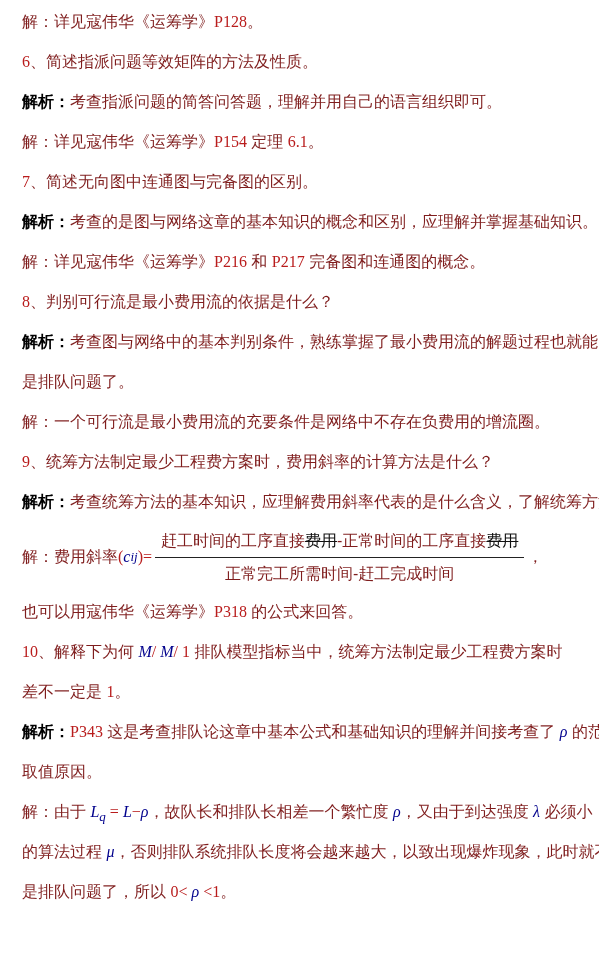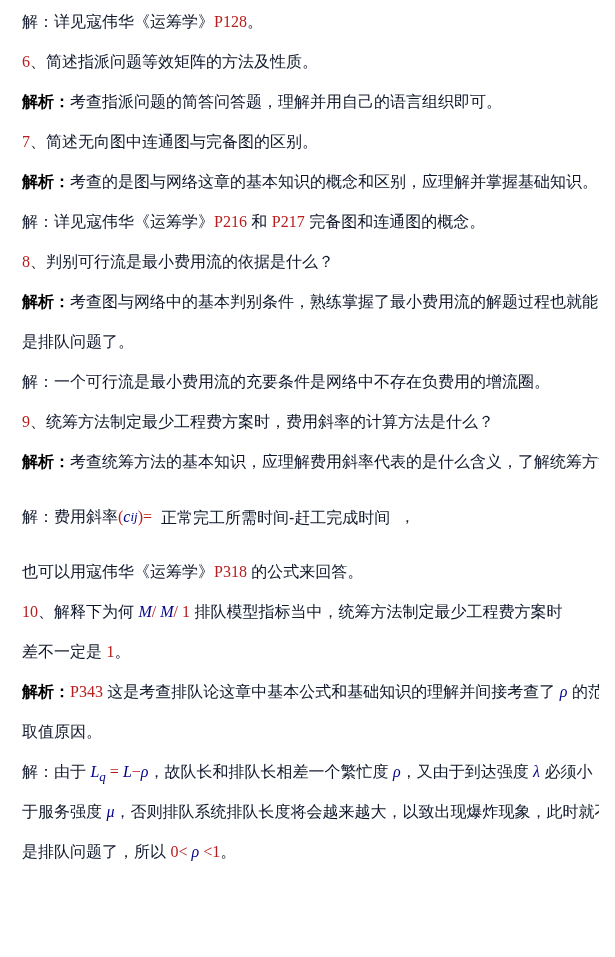--- a/index.html
+++ b/index.html
@@ -14,21 +14,21 @@
     color:#111111;
     background:#ffffff;
   }
   .block{margin:0;}
   .line{
     height:40px;
     line-height:40px;
     white-space:nowrap;
     overflow:hidden;
   }
-  .r-cn{color:#0f172a;}
+  .r-cn{color:#7f1d1d;}
   .r-bold{color:#000000;font-weight:bold;}
   .r-en{
     font-family:"Liberation Serif","DejaVu Serif",serif;
     color:#b91c1c;
   }
   .r-it{
     font-family:"Liberation Serif","DejaVu Serif",serif;
     font-style:italic;
     color:#00008c;
   }
@@ -68,20 +68,23 @@
     <div class="block">
       <div class="line"><span class="r-cn">解：详见寇伟华《运筹学》</span><span class="r-en">P128</span><span class="r-cn">。</span></div>
     </div>
     <div class="block">
       <div class="line"><span class="r-en">6</span><span class="r-cn">、简述指派问题等效矩阵的方法及性质。</span></div>
     </div>
     <div class="block">
       <div class="line"><span class="r-bold">解析：</span><span class="r-cn">考查指派问题的简答问答题，理解并用自己的语言组织即可。</span></div>
     </div>
     <div class="block">
+      <div class="line"><span class="r-cn">解：详见寇伟华《运筹学》</span><span class="r-en">P154</span><span class="r-cn"> 定理 </span><span class="r-en">6.1</span><span class="r-cn">。</span></div>
+    </div>
+    <div class="block">
       <div class="line"><span class="r-en">7</span><span class="r-cn">、简述无向图中连通图与完备图的区别。</span></div>
     </div>
     <div class="block">
       <div class="line"><span class="r-bold">解析：</span><span class="r-cn">考查的是图与网络这章的基本知识的概念和区别，应理解并掌握基础知识。</span></div>
     </div>
     <div class="block">
       <div class="line"><span class="r-cn">解：详见寇伟华《运筹学》</span><span class="r-en">P216</span><span class="r-cn"> 和 </span><span class="r-en">P217</span><span class="r-cn"> 完备图和连通图的概念。</span></div>
     </div>
     <div class="block">
       <div class="line"><span class="r-en">8</span><span class="r-cn">、判别可行流是最小费用流的依据是什么？</span></div>
@@ -101,34 +104,35 @@
     </div>
     <div class="block">
       <div class="formula-line">
         <span class="r-cn">解：费用斜率</span>
         <span class="r-en">(</span>
         <span class="r-it">c</span>
         <sub class="r-it">ij</sub>
         <span class="r-en">)</span>
         <span class="r-en">=</span>
         <span class="frac">
+          <span class="num"><span class="r-cn">赶工时间的工序直接</span><span class="r-strike">费用</span><span class="r-cn">-</span><span class="r-cn">正常时间的工序直接</span><span class="r-strike">费用</span></span>
           <span class="den"><span class="r-cn">正常完工所需时间-赶工完成时间</span></span>
         </span>
         <span class="r-cn">，</span>
       </div>
     </div>
     <div class="block">
       <div class="line"><span class="r-cn">也可以用寇伟华《运筹学》</span><span class="r-en">P318</span><span class="r-cn"> 的公式来回答。</span></div>
     </div>
     <div class="block">
       <div class="line"><span class="r-en">10</span><span class="r-cn">、解释下为何 </span><span class="r-it">M</span><span class="r-en">/ </span><span class="r-it">M</span><span class="r-en">/ </span><span class="r-en">1</span><span class="r-cn"> 排队模型指标当中，统筹方法制定最少工程费方案时</span></div>
       <div class="line"><span class="r-cn">差不一定是 </span><span class="r-en">1</span><span class="r-cn">。</span></div>
     </div>
     <div class="block">
       <div class="line"><span class="r-bold">解析：</span><span class="r-en">P343</span><span class="r-cn"> 这是考查排队论这章中基本公式和基础知识的理解并间接考查了 </span><span class="r-it">ρ</span><span class="r-cn"> 的范围</span></div>
       <div class="line"><span class="r-cn">取值原因。</span></div>
     </div>
     <div class="block">
       <div class="line"><span class="r-cn">解：由于 </span><span class="r-it">L</span><sub class="r-it">q</sub><span class="r-en"> = </span><span class="r-it">L</span><span class="r-en">−</span><span class="r-it">ρ</span><span class="r-cn">，故队长和排队长相差一个繁忙度 </span><span class="r-it">ρ</span><span class="r-cn">，又由于到达强度 </span><span class="r-it">λ</span><span class="r-cn"> 必须小</span></div>
-      <div class="line"><span class="r-cn">于服务强度 </span><span class="r-it">μ</span><span class="r-cn">，否则排队系统排队长度将会越来越大，以致出现爆炸现象，此时就不</span></div>
+      <div class="line"><span class="r-cn">的算法过程 </span><span class="r-it">μ</span><span class="r-cn">，否则排队系统排队长度将会越来越大，以致出现爆炸现象，此时就不</span></div>
       <div class="line"><span class="r-cn">是排队问题了，所以 </span><span class="r-en">0&lt; </span><span class="r-it">ρ</span><span class="r-en"> &lt;1</span><span class="r-cn">。</span></div>
     </div>
   </div>
 
 </body></html>

